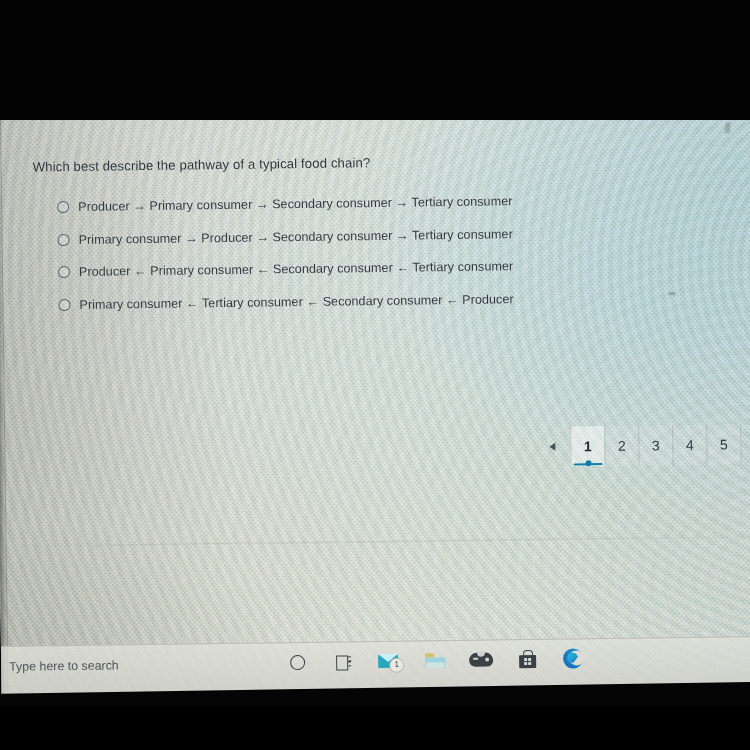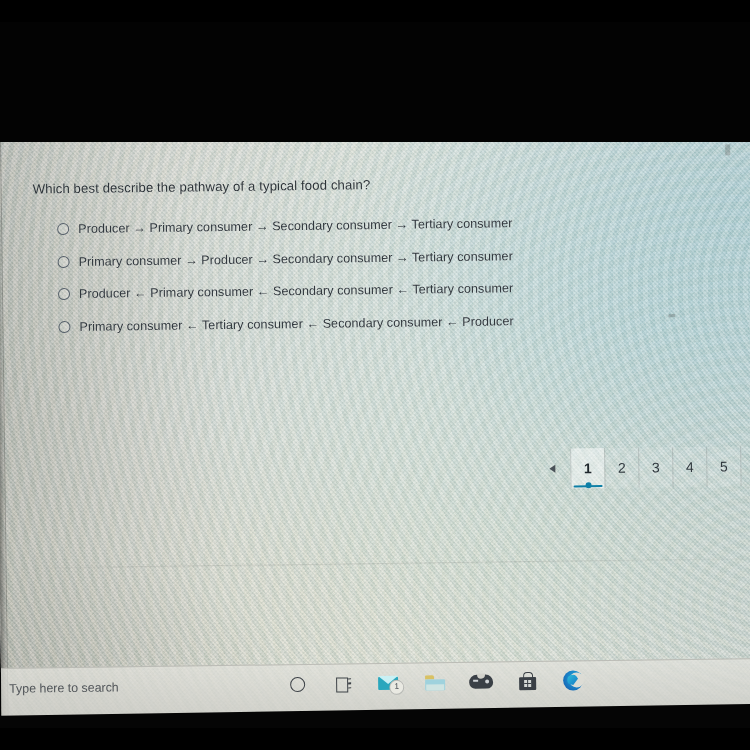--- a/index.html
+++ b/index.html
@@ -14,21 +14,20 @@
     font-family: "Liberation Sans", sans-serif;
   }
 
   
   #photo {
     position: relative;
     width: 750px;
     height: 706px;
     background: #030303;
     overflow: hidden;
-    margin-top: 22px;
   }
 
   
   #screen {
     position: absolute;
     left: -6px;
     top: 118px;
     width: 764px;
     height: 583px;
     background: #cdcdc6;

